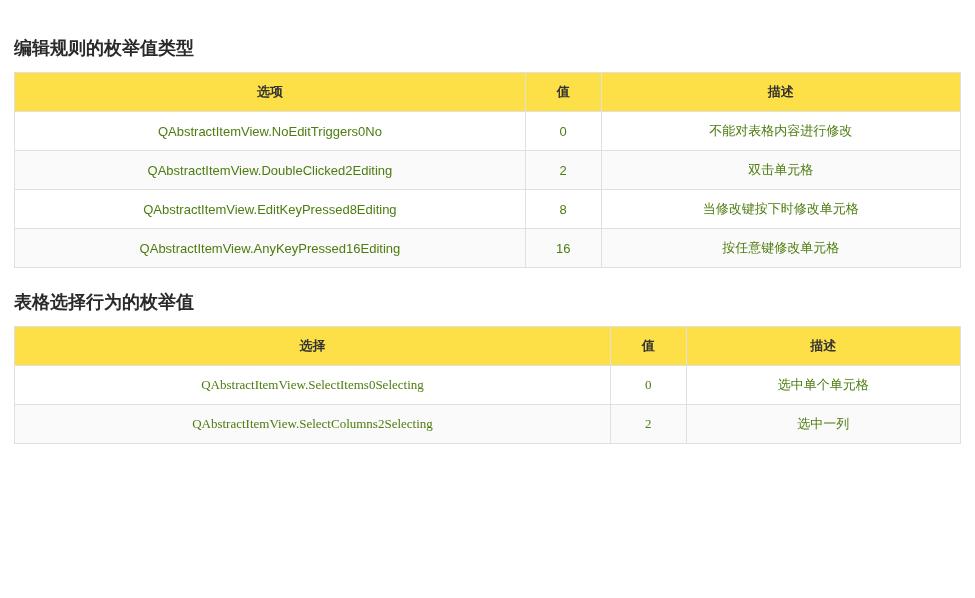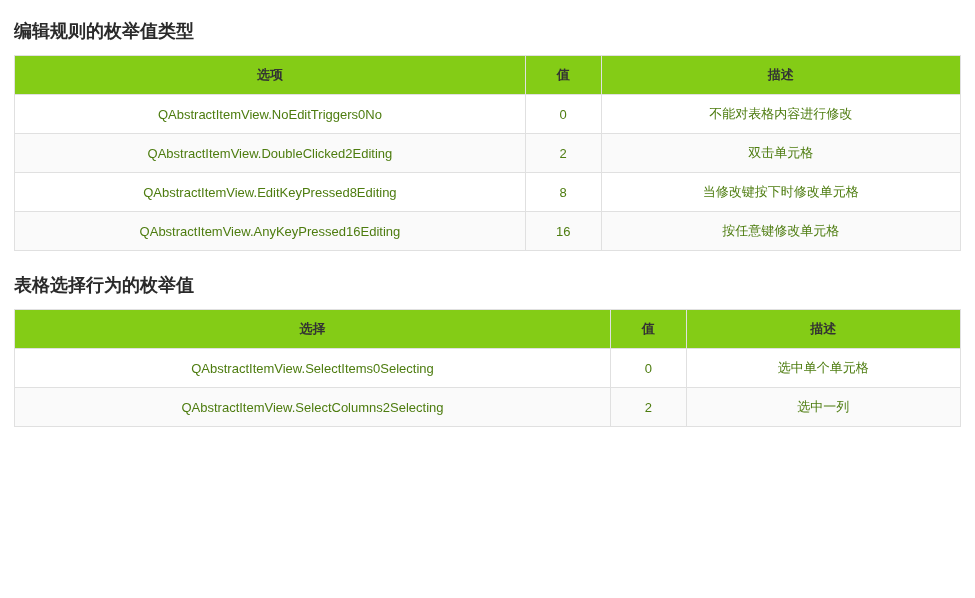--- a/index.html
+++ b/index.html
@@ -8,36 +8,36 @@
       background: #ffffff;
       padding: 14px;
       color: #333;
       width: 975px;
     }
     h2 {
       font-size: 18px;
       font-weight: 700;
       color: #2a2a2a;
       margin-bottom: 12px;
-      margin-top: 5px;
+      margin-top: 22px;
     }
-    .section + .section { margin-top: 22px; }
+    .section + .section { margin-top: 22px; font-family: Liberation Serif, serif; }
     table {
       width: 100%;
       border-collapse: collapse;
       font-size: 13px;
     }
     th, td {
       border: 1px solid #e0e0e0;
       padding: 10px 8px;
       text-align: center;
       vertical-align: middle;
     }
     th {
-      background: #84cc16;
+      background: #fde047;
       font-weight: 700;
       color: #333;
       font-size: 13px;
     }
     td {
       color: #4d7c0f;
       background: #fff;
     }
     tbody tr:nth-child(even) td { background: #fafafa; }
     tbody tr:nth-child(odd) td { background: #ffffff; }

